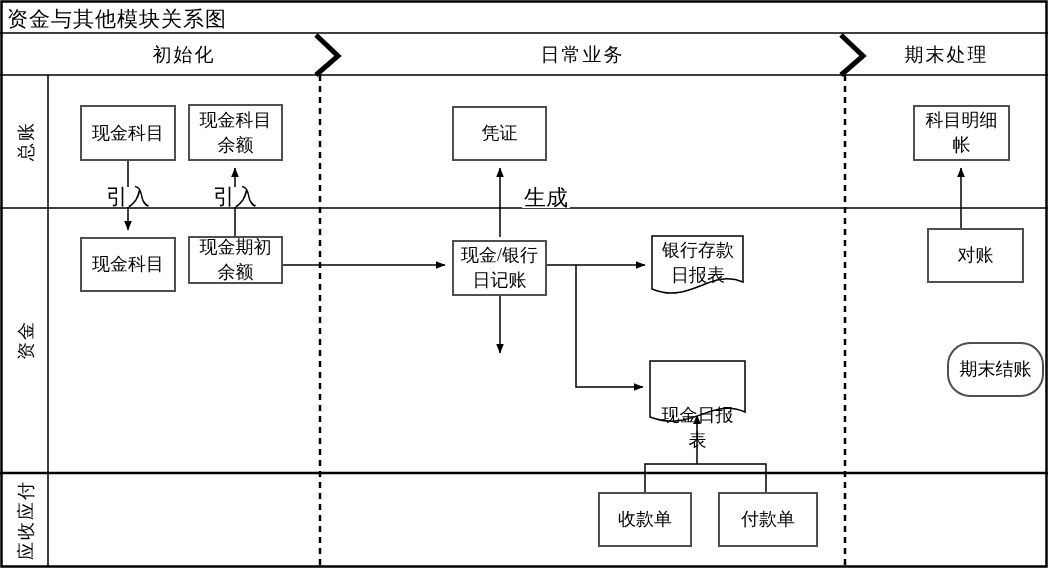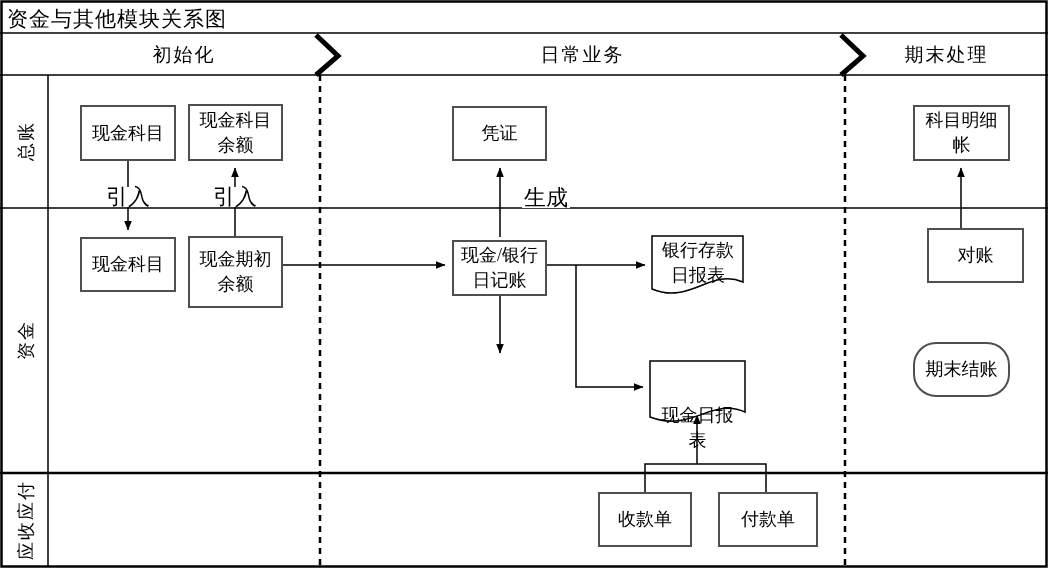--- a/index.html
+++ b/index.html
@@ -88,30 +88,30 @@
   <div class="lane-label" style="left:26px;top:520px;">应收应付</div>
 
   <div class="node" style="left:80px;top:105px;width:96px;height:56px;">现金科目</div>
   <div class="node" style="left:188px;top:104px;width:95px;height:57px;">现金科目
 余额</div>
   <div class="node" style="left:452px;top:106px;width:95px;height:55px;">凭证</div>
   <div class="node" style="left:913px;top:105px;width:97px;height:56px;">科目明细
 帐</div>
 
   <div class="node" style="left:80px;top:237px;width:96px;height:55px;">现金科目</div>
-  <div class="node" style="left:188px;top:236px;width:95px;height:72px;">现金期初
+  <div class="node" style="left:188px;top:236px;width:95px;height:48px;">现金期初
 余额</div>
   <div class="node" style="left:452px;top:240px;width:95px;height:56px;">现金/银行
 日记账</div>
   <div class="doc-text" style="left:652px;top:238px;width:92px;height:54px;">银行存款
 日报表</div>
   <div class="node" style="left:927px;top:228px;width:97px;height:55px;">对账</div>
   <div class="doc-text" style="left:650px;top:363px;width:95px;height:52px;margin-top:40px;">现金日报
 表</div>
-  <div class="node" style="left:913px;top:342px;width:97px;height:55px;border-radius:23px;">期末结账</div>
+  <div class="node" style="left:947px;top:342px;width:97px;height:55px;border-radius:23px;">期末结账</div>
 
   <div class="node" style="left:598px;top:492px;width:94px;height:55px;">收款单</div>
   <div class="node" style="left:718px;top:492px;width:100px;height:55px;">付款单</div>
 
   <div class="edge-label" style="left:128px;top:197px;">引入</div>
   <div class="edge-label" style="left:235px;top:197px;">引入</div>
   <div class="edge-label" style="left:528px;top:198px;margin-left:18px;">生成</div>
 
 </div>
 

